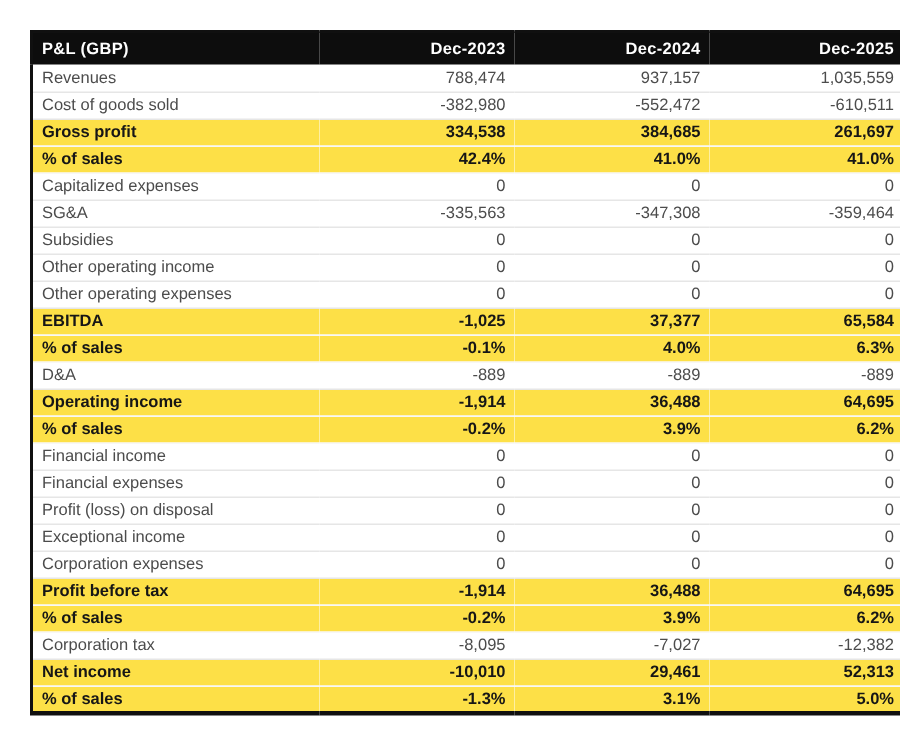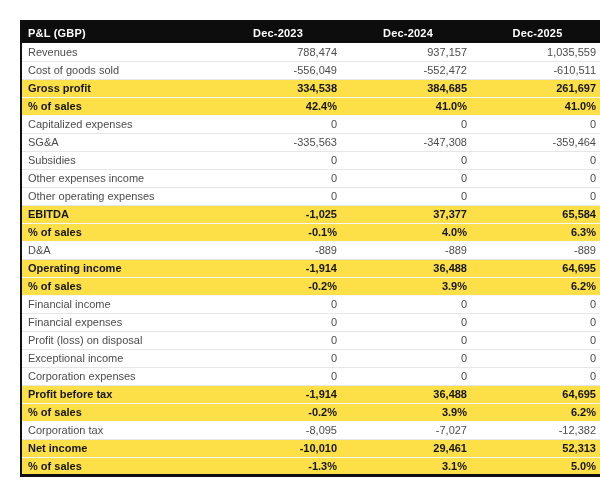--- a/index.html
+++ b/index.html
@@ -28,21 +28,21 @@
     background: #0d0d0d;
     color: #ffffff;
     font-size: 11px;
     font-weight: 700;
     height: 22px;
     padding: 0 6px;
     letter-spacing: 0.2px;
     white-space: nowrap;
   }
   th.lbl { text-align: left; }
-  th.num { }
+  th.num { text-align: right; }
 
   tbody td {
     font-size: 11px;
     height: 18px;
     padding: 0 6px;
     white-space: nowrap;
     overflow: hidden;
   }
   td.lbl { text-align: left; }
   td.num { text-align: right; }
@@ -84,21 +84,21 @@
     <tbody id="tbody">
   <tr class="normal">
     <td class="lbl">Revenues</td>
     <td class="num">788,474</td>
     <td class="num">937,157</td>
     <td class="num">1,035,559</td>
   </tr>
 
   <tr class="normal">
     <td class="lbl">Cost of goods sold</td>
-    <td class="num">-556,049</td>
+    <td class="num">-382,980</td>
     <td class="num">-552,472</td>
     <td class="num">-610,511</td>
   </tr>
 
   <tr class="subtotal">
     <td class="lbl">Gross profit</td>
     <td class="num">334,538</td>
     <td class="num">384,685</td>
     <td class="num">261,697</td>
   </tr>
@@ -126,21 +126,21 @@
 
   <tr class="normal">
     <td class="lbl">Subsidies</td>
     <td class="num">0</td>
     <td class="num">0</td>
     <td class="num">0</td>
   </tr>
 
 
   <tr class="normal">
-    <td class="lbl">Other expenses income</td>
+    <td class="lbl">Other operating income</td>
     <td class="num">0</td>
     <td class="num">0</td>
     <td class="num">0</td>
   </tr>
 
   <tr class="normal">
     <td class="lbl">Other operating expenses</td>
     <td class="num">0</td>
     <td class="num">0</td>
     <td class="num">0</td>

